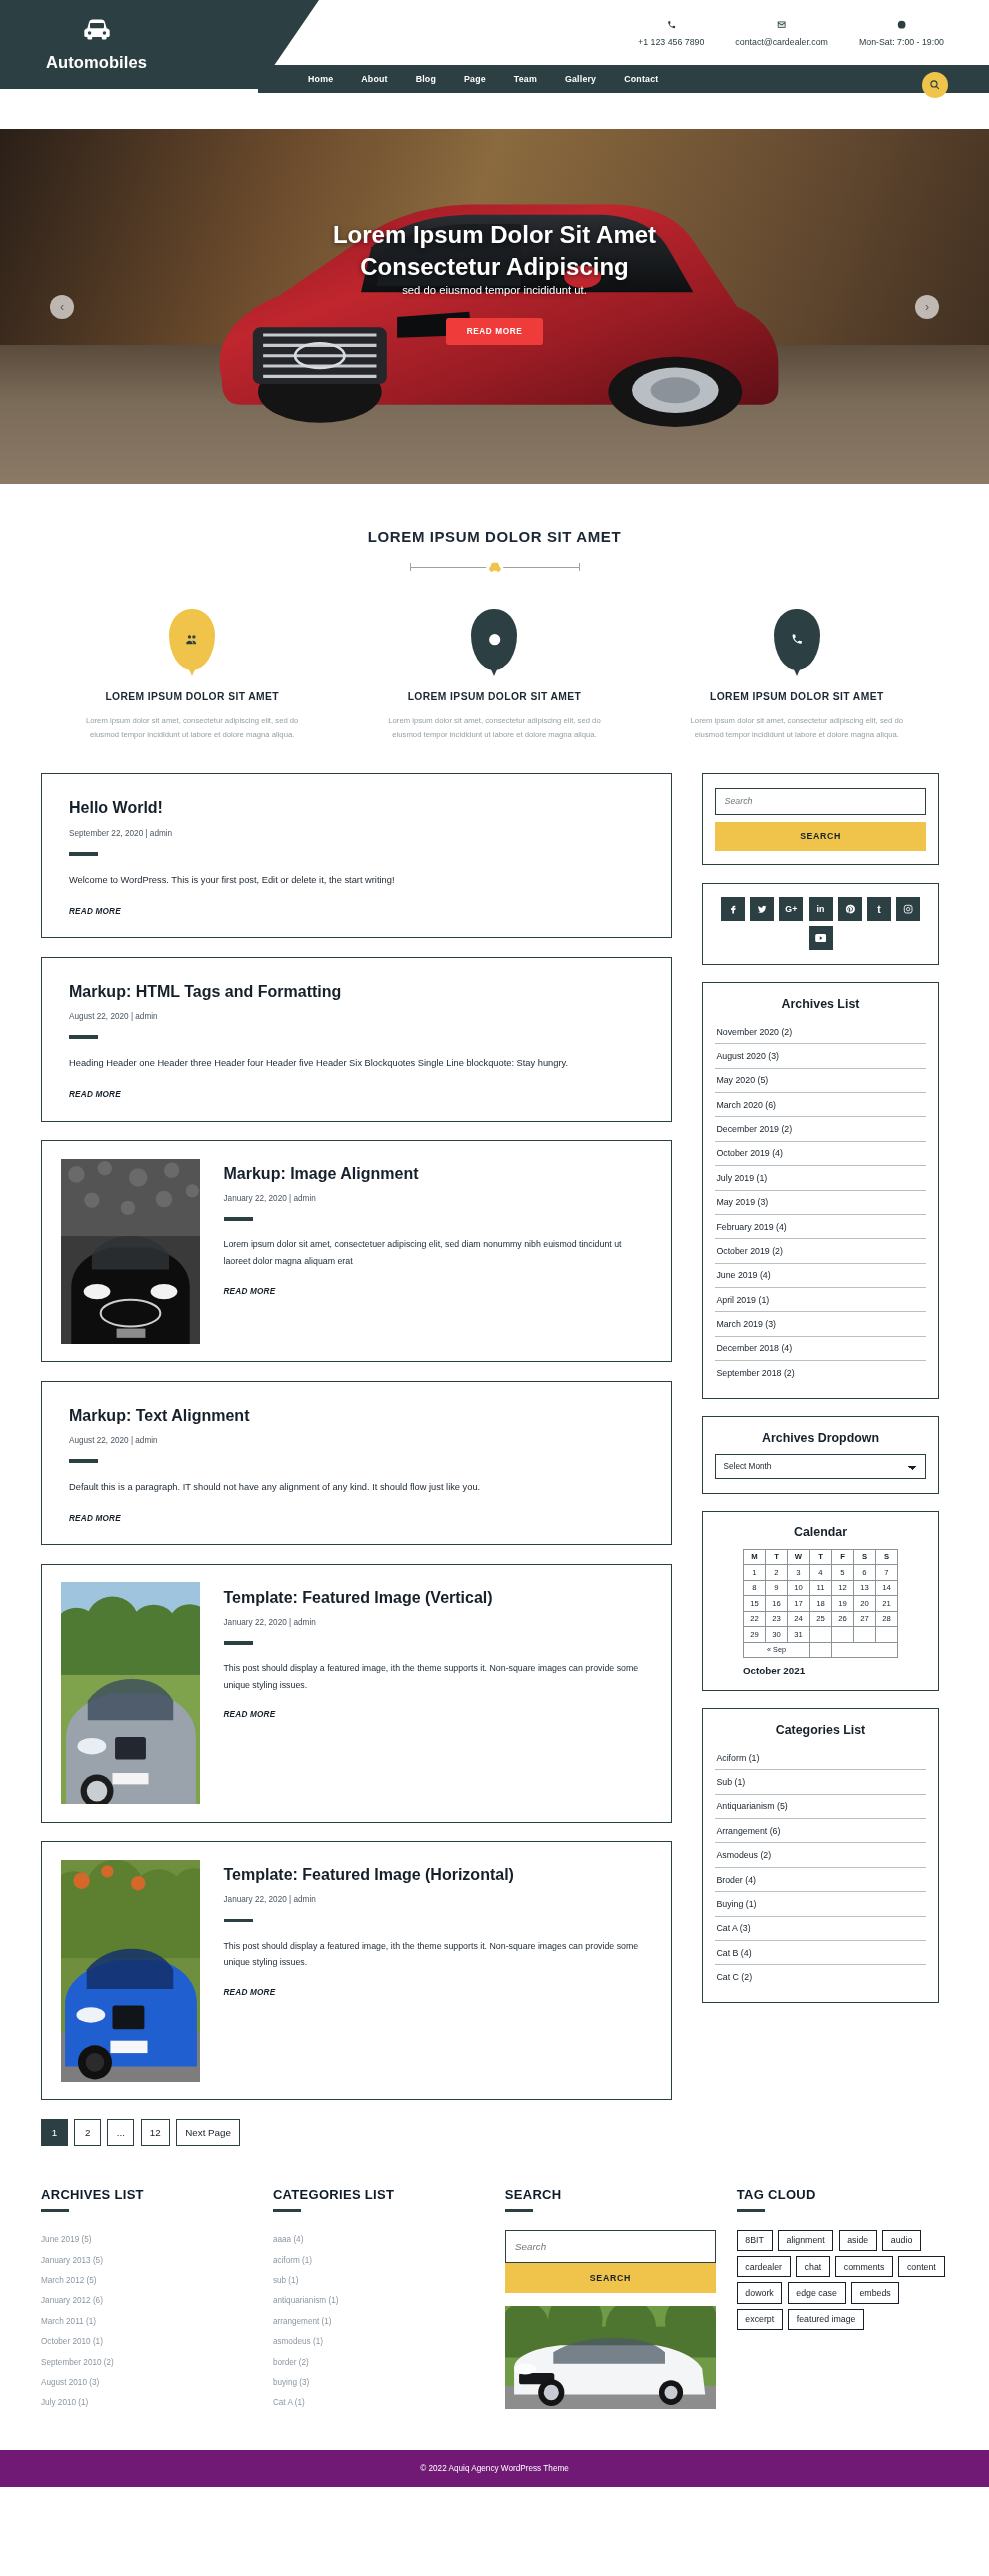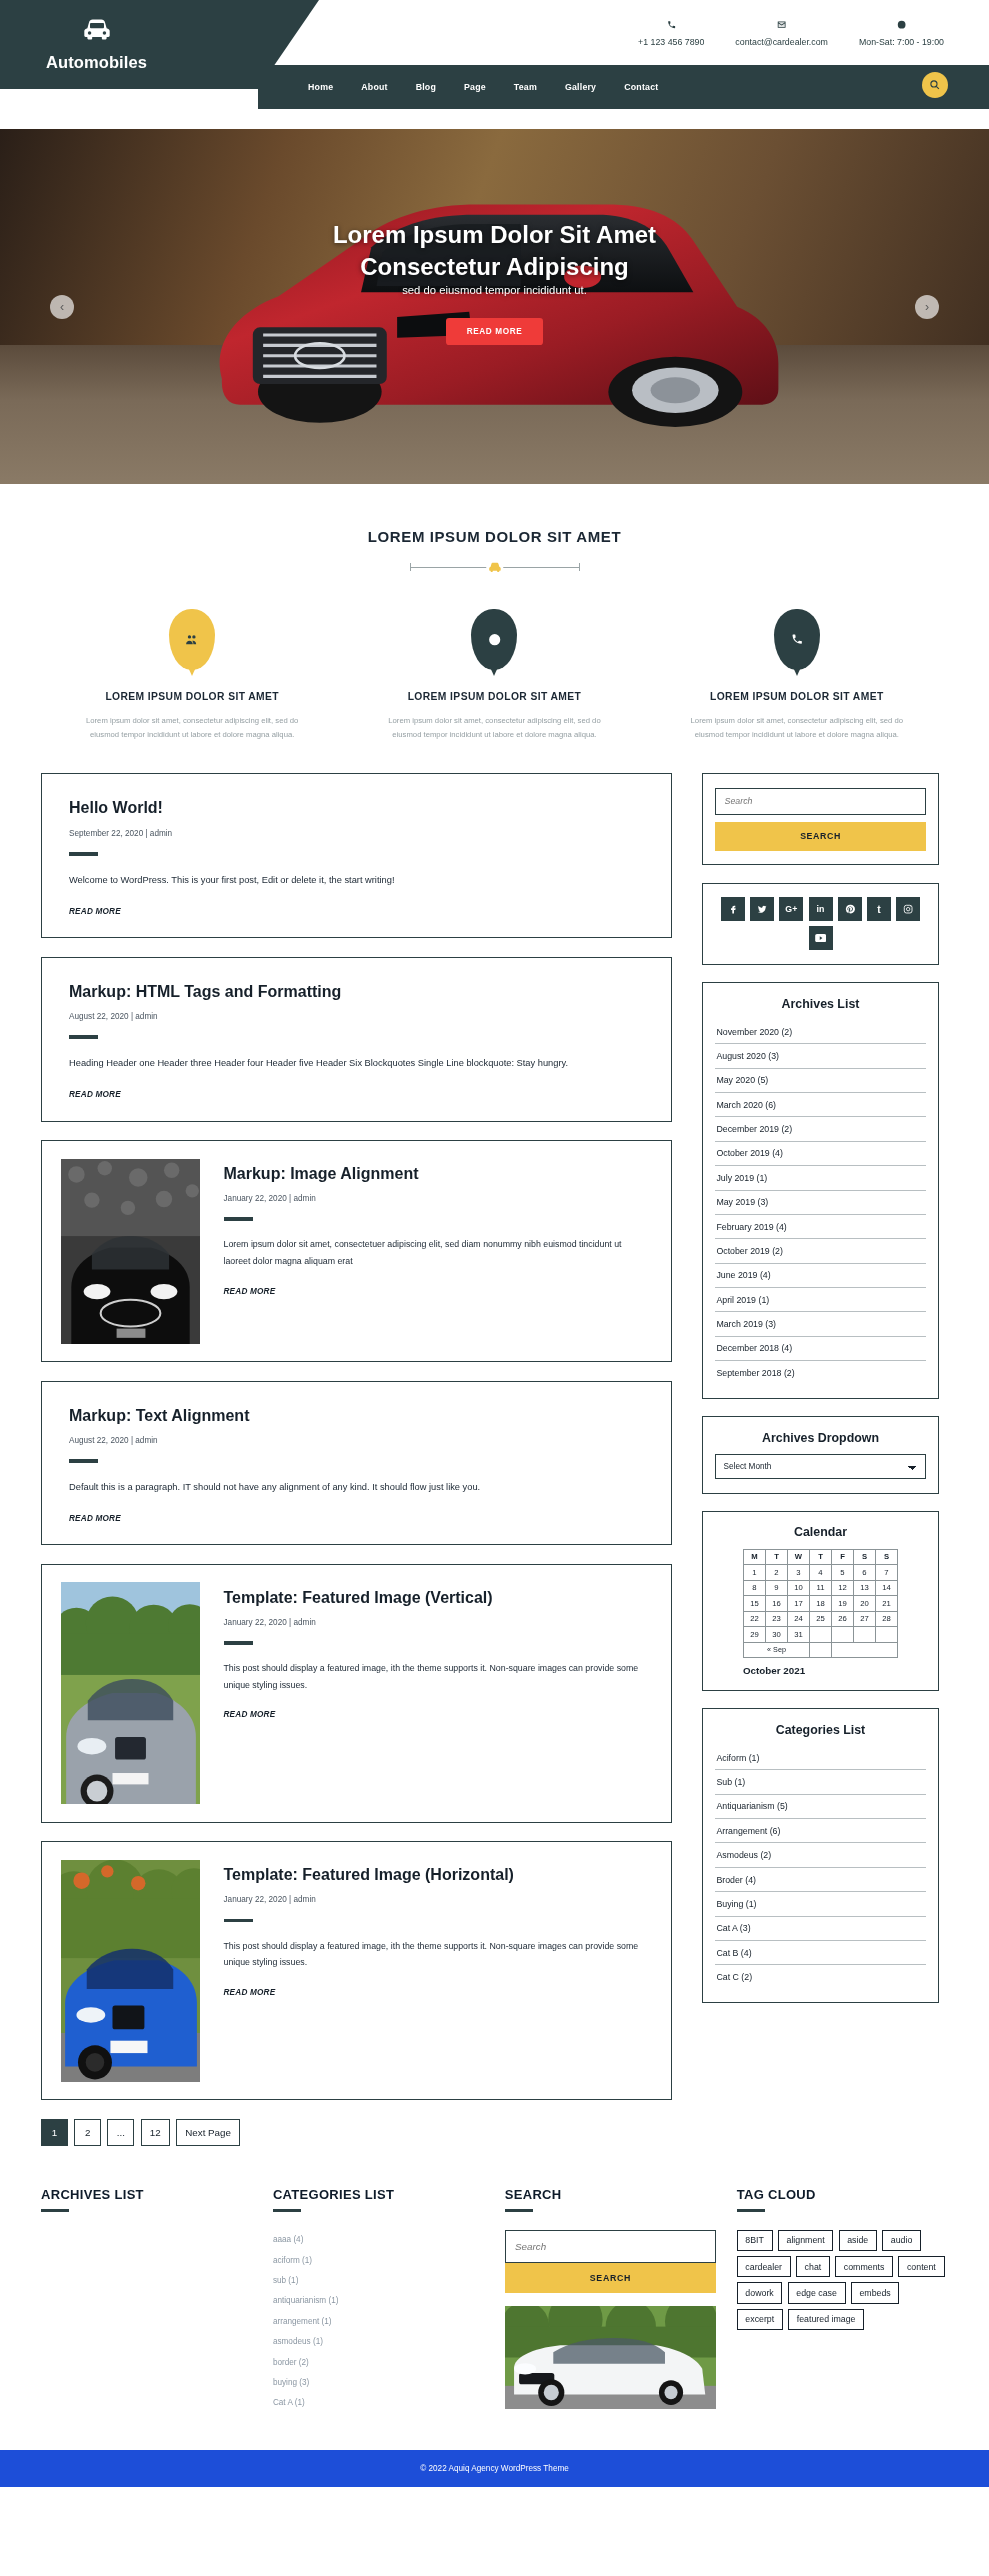--- a/index.html
+++ b/index.html
@@ -29,21 +29,21 @@
     position: absolute; right: 0; top: 0; height: 67px;
     display: flex; align-items: center; gap: 31px;
     padding-right: 45px;
   }
   .contact-item { display: flex; align-items: center; gap: 5.7px; font-size: 8.8px; color: #2c4043; flex-direction: column; }
   .contact-item svg { flex: none; }
 
   
   .navwrap { position: relative; height: 40px; }
   .navbar {
-    position: absolute; left: 258px; right: 0; top: -24px; height: 44px;
+    position: absolute; left: 258px; right: 0; top: -24px; height: 28px;
     background: #2c4043;
     display: flex; align-items: center;
   }
   .nav-items { display: flex; align-items: center; gap: 0; padding-left: 36px; }
   .nav-item {
     color: #ffffff; font-size: 8.8px; font-weight: 600; padding: 0 14px;
     letter-spacing: 0.2px;
   }
   .nav-search-btn {
     position: absolute; right: 41px; top: 7.2px;
@@ -212,21 +212,21 @@
     font-family: "Liberation Sans", sans-serif; cursor: pointer;
   }
   .fimg { width: 100%; height: 103px; margin-top: 13.4px; overflow: hidden; background: #dfe3e6; }
   .tagcloud { display: flex; flex-wrap: wrap; gap: 5.2px; }
   .tag {
     border: 1px solid #16202a; padding: 4.6px 7.7px; font-size: 8.8px; color: #16202a;
     background: #fff;
   }
 
   .footer-bar {
-    margin-top: 37px; height: 37px; background: #1d4ed8;
+    margin-top: 37px; height: 37px; background: #701a75;
     display: flex; align-items: center; justify-content: center;
   }
   .footer-bar span { color: #fff; font-size: 8.2px; }
 </style>
 </head>
 <body>
 
 <header class="topbar">
   <div class="logo-wedge">
     <a class="logo-row">
@@ -679,20 +679,31 @@
     </div>
 
   </aside>
 </main>
 
 <section class="footer-widgets">
 
   <div class="fcol">
     <div class="fw-title">ARCHIVES LIST</div>
     <div class="fw-rule"></div>
+    <ul class="flist">
+      <li>June 2019 (5)</li>
+      <li>January  2013 (5)</li>
+      <li>March 2012 (5)</li>
+      <li>January  2012 (6)</li>
+      <li>March  2011 (1)</li>
+      <li>October 2010 (1)</li>
+      <li>September 2010 (2)</li>
+      <li>August 2010 (3)</li>
+      <li>July 2010 (1)</li>
+    </ul>
   </div>
 
   <div class="fcol">
     <div class="fw-title">CATEGORIES LIST</div>
     <div class="fw-rule"></div>
     <ul class="flist">
       <li>aaaa (4)</li>
       <li>aciform (1)</li>
       <li>sub (1)</li>
       <li>antiquarianism (1)</li>

